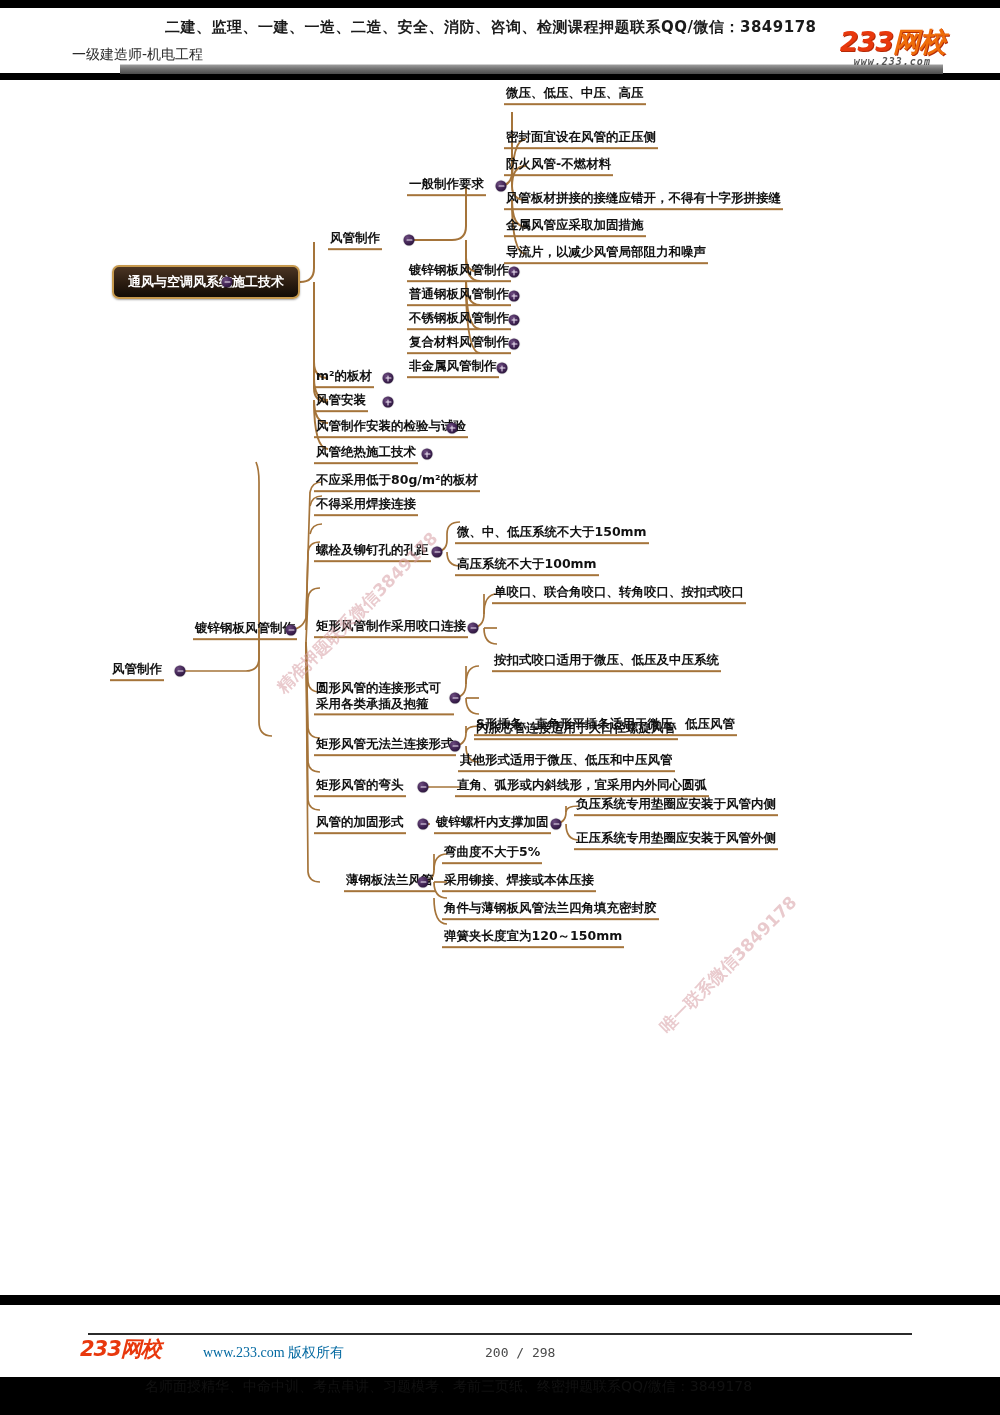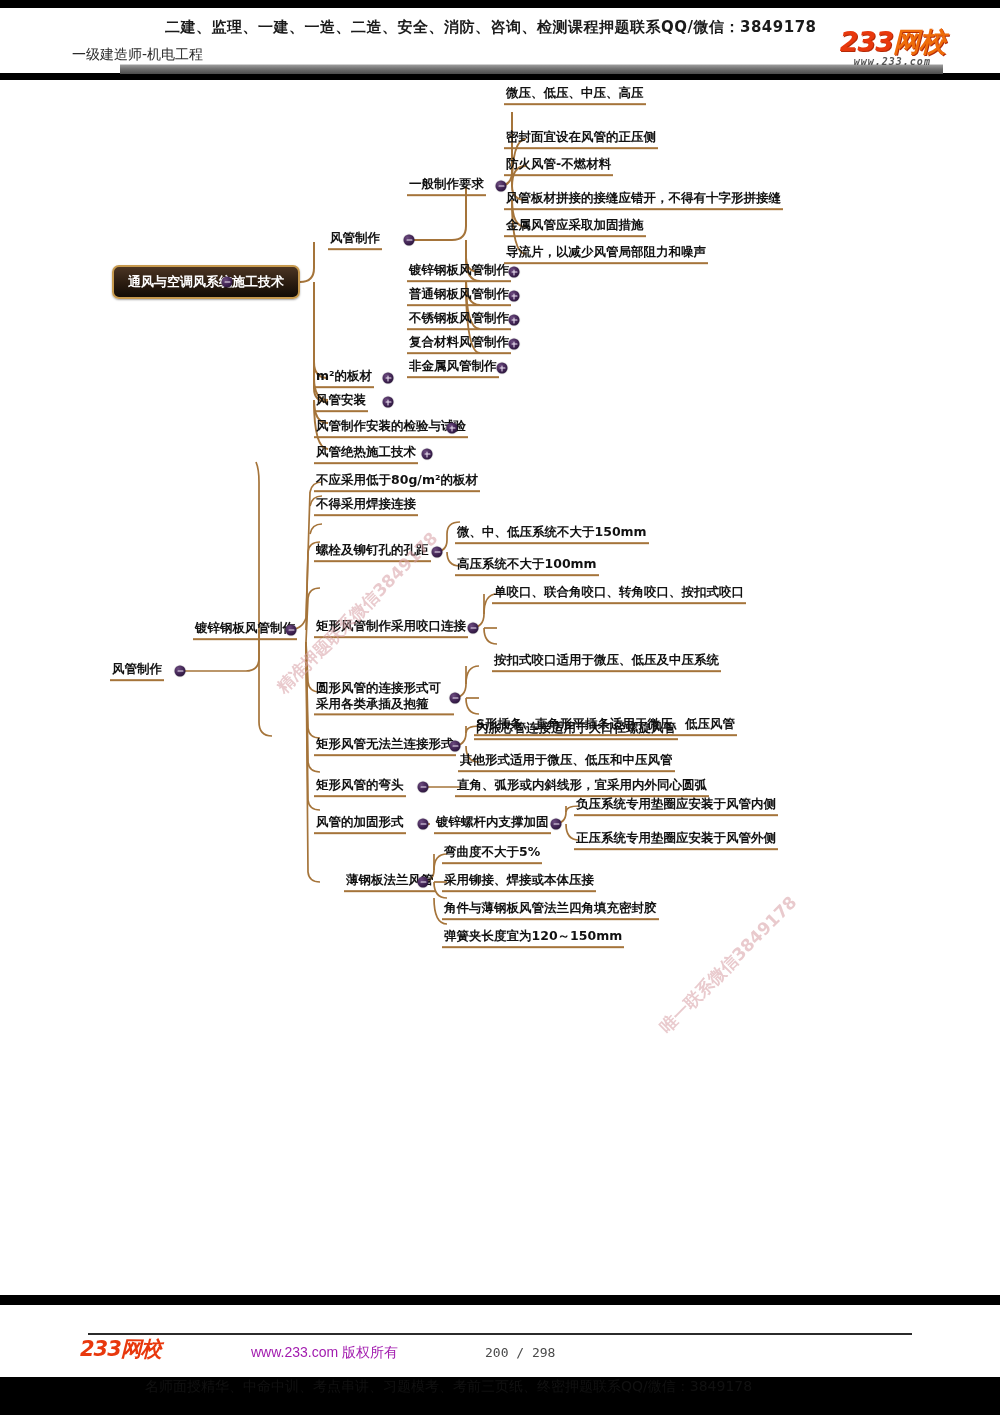--- a/index.html
+++ b/index.html
@@ -123,23 +123,22 @@
   .footer-rule { position:absolute; left:88px; right:88px; top:1333px;
                  border-top:2px solid #2b2b2b; }
   .footer-logo { position:absolute; left:80px; top:1339px; line-height:1; }
   .footer-logo .fl-main {
     font-size:21px; font-weight:bold; font-style:italic; color:#e8380d;
     letter-spacing:-1px; white-space:nowrap;
     font-family:"DejaVu Sans","Liberation Sans",sans-serif;
   }
   .footer-site {
     position:absolute; left:203px; top:1344px;
-    font-size:14px; color:#a21caf; white-space:nowrap;
-    font-family:Liberation Sans, sans-serif;
-    margin-left:48px;
+    font-size:14px; color:#0369a1; white-space:nowrap;
+    font-family:Liberation Serif, serif;
   }
   .footer-page {
     position:absolute; left:485px; top:1345px;
     font-size:13px; color:#4a4a4a; white-space:nowrap;
     font-family:"DejaVu Sans Mono","Liberation Mono",monospace;
   }
   .footer-promo {
     position:absolute; left:145px; top:1378px;
     font-size:14px; color:#111; white-space:nowrap;
     font-family:"DejaVu Sans","Liberation Sans",sans-serif;

